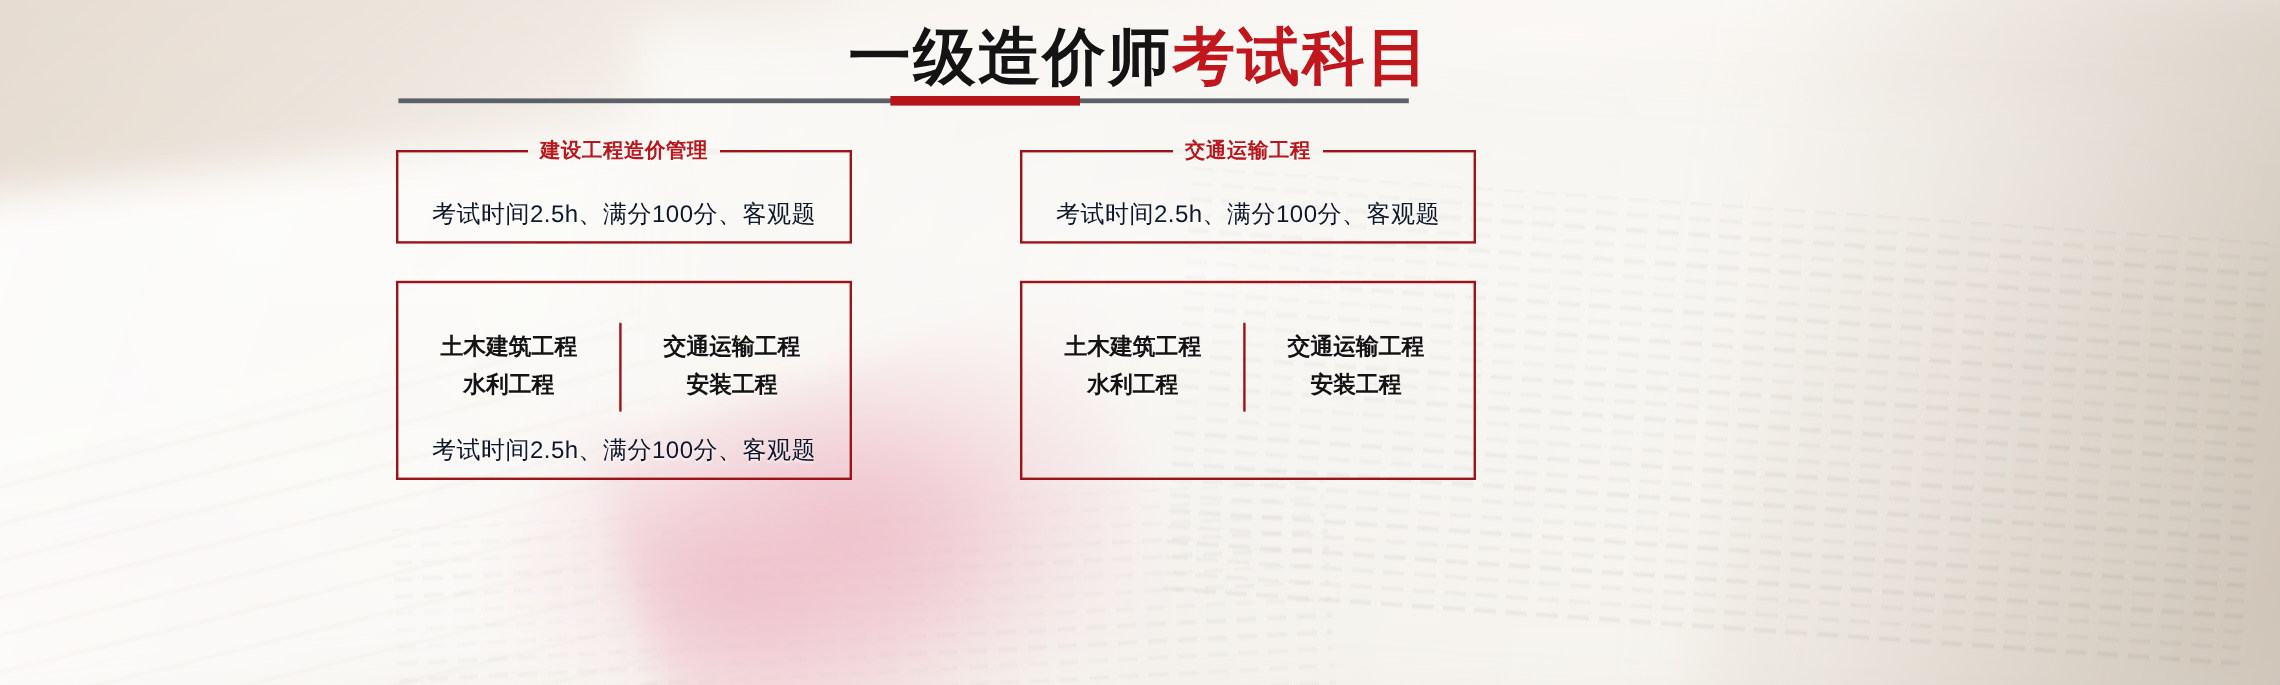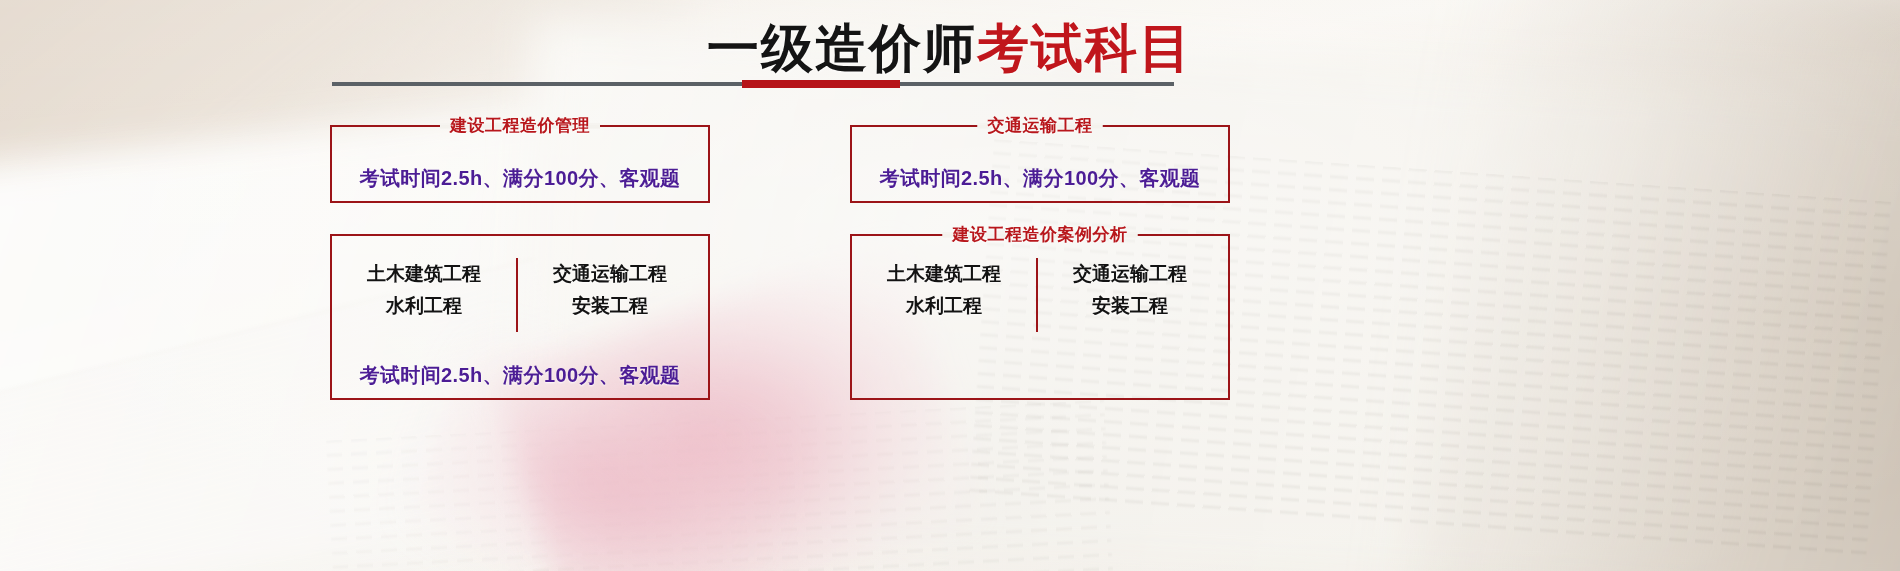--- a/index.html
+++ b/index.html
@@ -266,35 +266,34 @@
 
   .card-note {
     position: absolute;
     left: 0; right: 0;
     bottom: 0;
     height: 46px;
     display: flex;
     align-items: center;
     justify-content: center;
     font-size: 20px;
-    color: #4c1d95;
+    color: #0f172a;
     letter-spacing: .4px;
     white-space: nowrap;
     text-shadow: 0 1px 2px rgba(255,255,255,.85);
-    font-weight: bold;
   }
 
   
   .card-cols {
     position: absolute;
     left: 0; right: 6px;
     top: 22px;
     height: 96px;
     display: flex;
-    align-items: flex-start;
+    align-items: center;
   }
   .card-col {
     flex: 1 1 50%;
     text-align: center;
     font-size: 19px;
     font-weight: bold;
     color: #131313;
     line-height: 32px;
     white-space: nowrap;
     text-shadow: 0 1px 2px rgba(255,255,255,.85);
@@ -362,21 +361,20 @@
           <div class="card-col-divider"></div>
           <div class="card-col">
             <div>交通运输工程</div>
             <div>安装工程</div>
           </div>
         </div>
         <div class="card-note">考试时间2.5h、满分100分、客观题</div>
       </div>
 
       <div class="card card-bottom">
-        <div class="card-title">建设工程造价案例分析</div>
         <div class="card-cols">
           <div class="card-col">
             <div>土木建筑工程</div>
             <div>水利工程</div>
           </div>
           <div class="card-col-divider"></div>
           <div class="card-col">
             <div>交通运输工程</div>
             <div>安装工程</div>
           </div>

